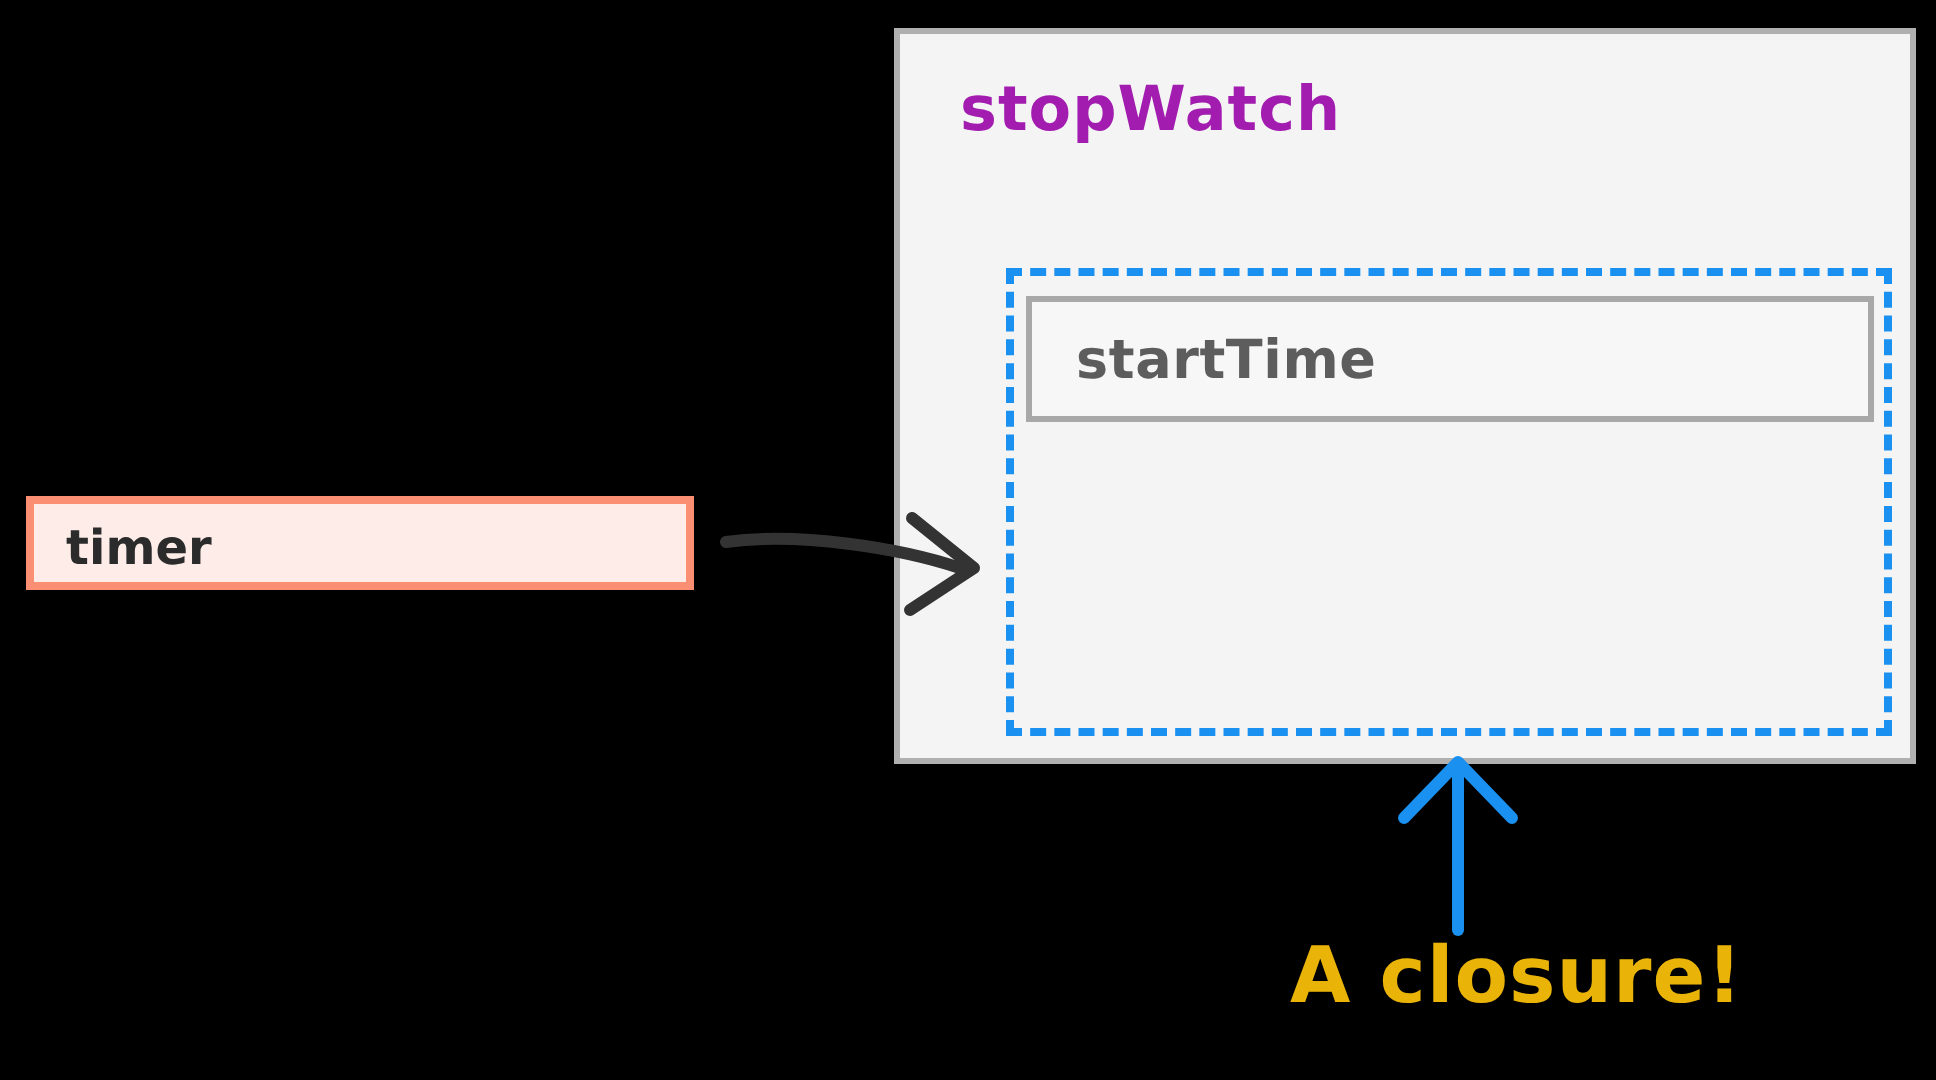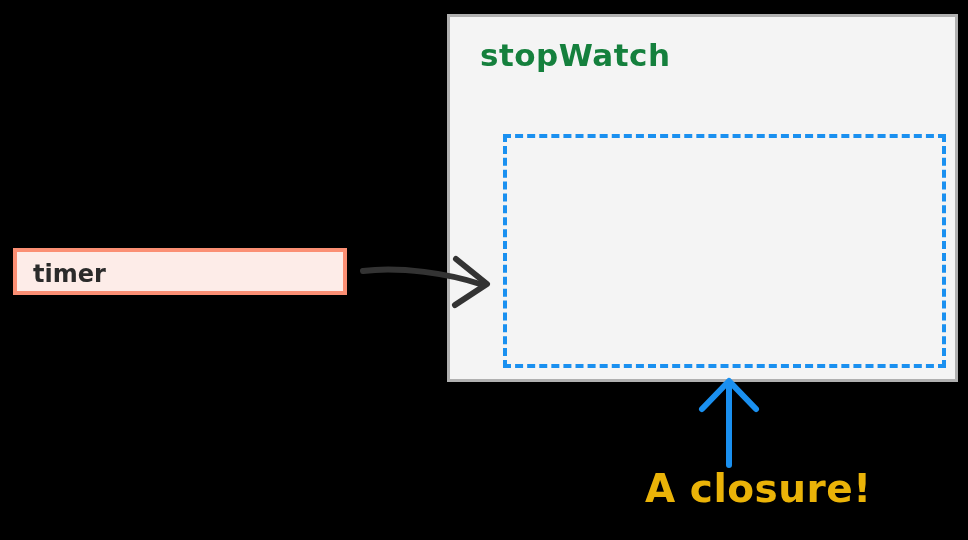--- a/index.html
+++ b/index.html
@@ -26,21 +26,21 @@
     background: #f4f4f4;
     border: 3px solid #b0b0b0;
     box-sizing: border-box;
   }
   #scope-title {
     position: absolute;
     left: 30px;
     top: 20px;
     font-size: 31px;
     font-weight: 700;
-    color: #15803d;
+    color: #a21caf;
     letter-spacing: 0.5px;
     font-family: "DejaVu Sans", sans-serif;
     white-space: nowrap;
   }
 
   
   #closure-box {
     position: absolute;
     left: 503px;
     top: 134px;
@@ -131,20 +131,23 @@
 <body>
 
 <div id="canvas">
 
   <div id="scope-panel">
     <div id="scope-title">stopWatch</div>
   </div>
 
   <div id="closure-box"></div>
 
+  <div id="box-startTime" class="var-box">
+    <span class="var-label">startTime</span>
+  </div>
 
 
   <div id="timer-box">
     <span id="timer-label">timer</span>
   </div>
 
   <svg id="arrows" viewBox="0 0 968 540" xmlns="http://www.w3.org/2000/svg">
 
     <g>
       <path d="M 363 271 C 400 266 450 274 480 284" stroke="#333333" stroke-width="6" fill="none" stroke-linecap="round"></path>

